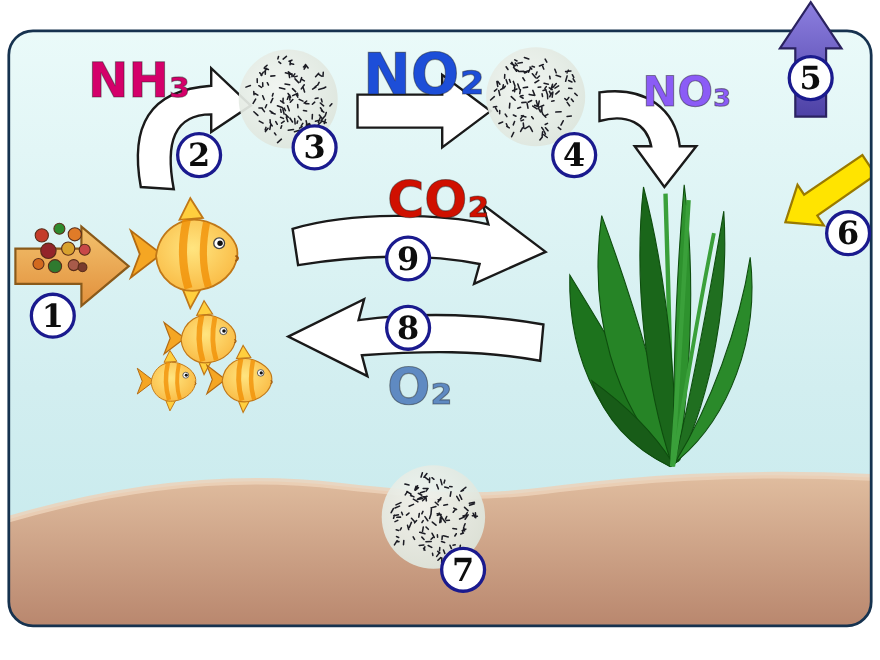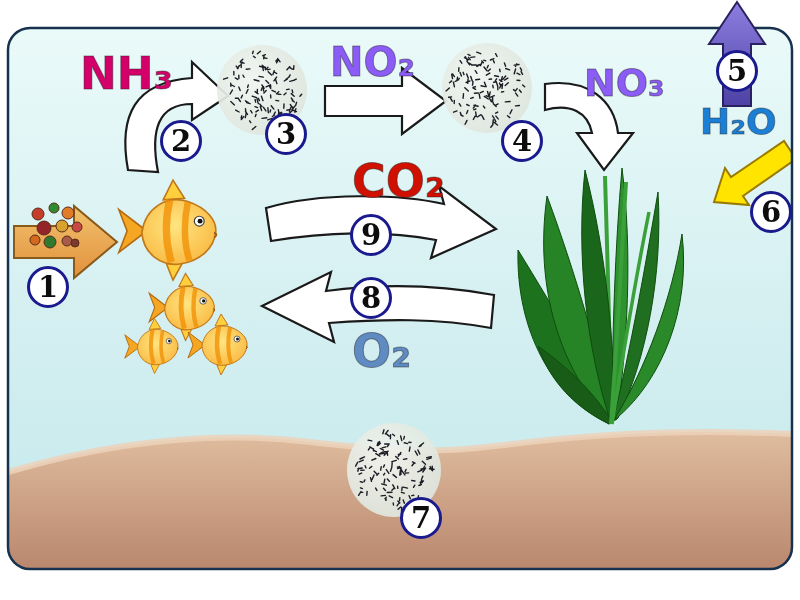--- a/index.html
+++ b/index.html
@@ -2,21 +2,21 @@
 <html><head>
 <meta charset="utf-8">
 <style>
   html,body{margin:0;padding:0;background:#fff;}
   .stage{position:relative;width:800px;height:600px;background:#ffffff;overflow:hidden;
          font-family:"DejaVu Sans",sans-serif;}
   .stage svg{position:absolute;left:0;top:0;}
   .chem{position:absolute;font-weight:bold;line-height:1;letter-spacing:0;
         -webkit-text-stroke:1px rgba(30,30,30,.45);}
   .chem.nh3{left:80px;top:52px;font-size:44px;color:#d4006a;}
-  .chem.no2{left:330px;top:42px;font-size:40px;color:#8b5cf6;}
+  .chem.no2{left:330px;top:42px;font-size:52px;color:#1d4ed8;}
   .chem.no3{left:584px;top:64px;font-size:38px;color:#8b5cf6;}
   .chem.h2o{left:700px;top:104px;font-size:36px;color:#1b7fd6;}
   .chem.co2{left:352px;top:158px;font-size:46px;color:#d01000;}
   .chem.o2{left:352px;top:328px;font-size:46px;color:#5f8ac2;}
   .badge{position:absolute;width:42px;height:42px;box-sizing:border-box;border-radius:50%;
          background:#fff;border:3px solid #1a1a8e;display:flex;align-items:center;justify-content:center;
          font-family:"DejaVu Serif",serif;font-weight:bold;font-size:29px;color:#0d0d0d;}
   .b1{left:27px;top:266px;} .b2{left:160px;top:120px;} .b3{left:265px;top:113px;}
   .b4{left:501px;top:120px;} .b5{left:716px;top:50px;} .b6{left:750px;top:191px;}
   .b7{left:400px;top:497px;} .b8{left:350px;top:277px;} .b9{left:350px;top:214px;}
@@ -143,21 +143,20 @@
   </g>
 
   <rect x="8" y="28" width="784" height="541" rx="22" fill="none" stroke="#16324f" stroke-width="2.5"></rect>
 
   <path d="M737,2 L765,44 L751,44 L751,106 L723,106 L723,44 L709,44 Z" fill="url(#purpleGrad)" stroke="#2a2260" stroke-width="2"></path>
 </svg>
 
 <div class="chem nh3">NH₃</div>
 <div class="chem no2">NO₂</div>
 <div class="chem no3">NO₃</div>
-<div class="chem h2o">H₂O</div>
 <div class="chem co2">CO₂</div>
 <div class="chem o2">O₂</div>
 
 <div class="badge b1">1</div>
 <div class="badge b2">2</div>
 <div class="badge b3">3</div>
 <div class="badge b4">4</div>
 <div class="badge b5">5</div>
 <div class="badge b6">6</div>
 <div class="badge b7">7</div>

